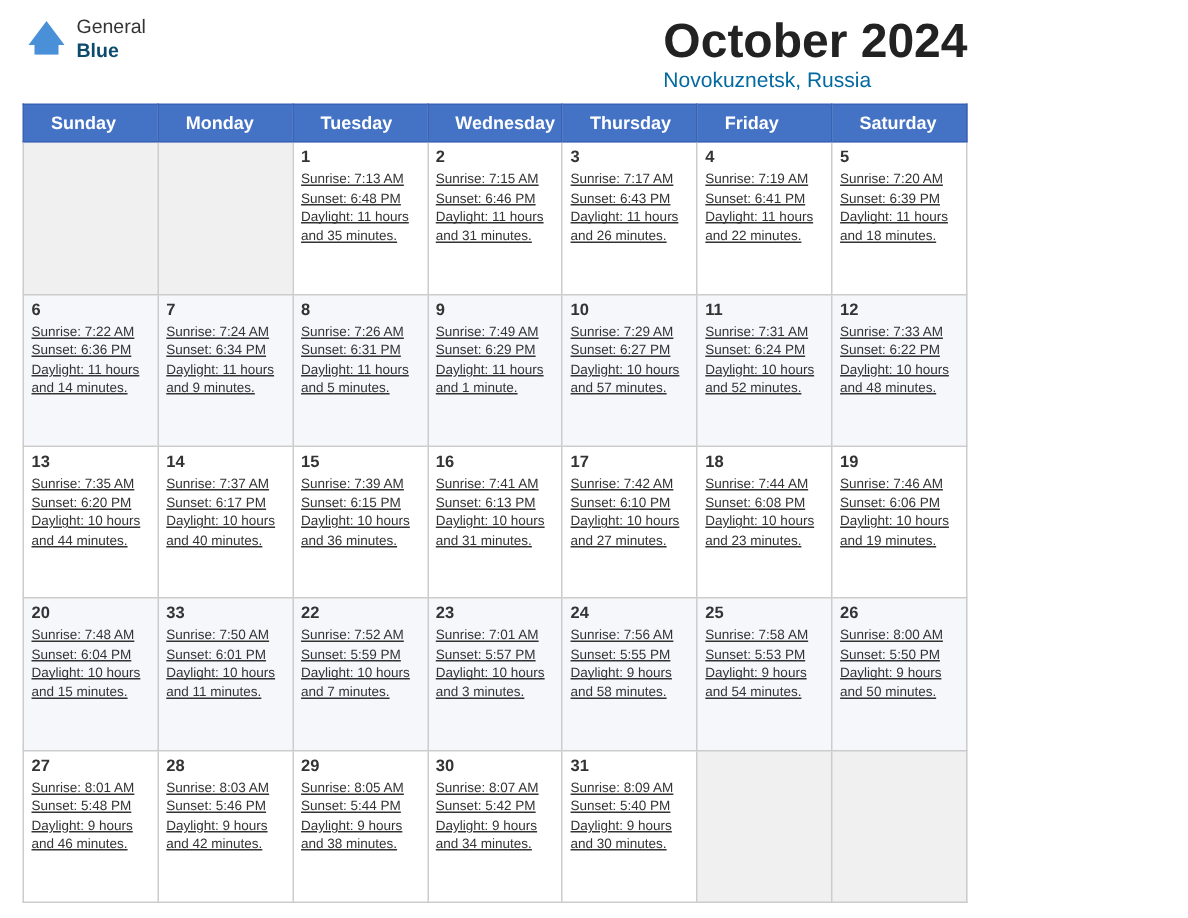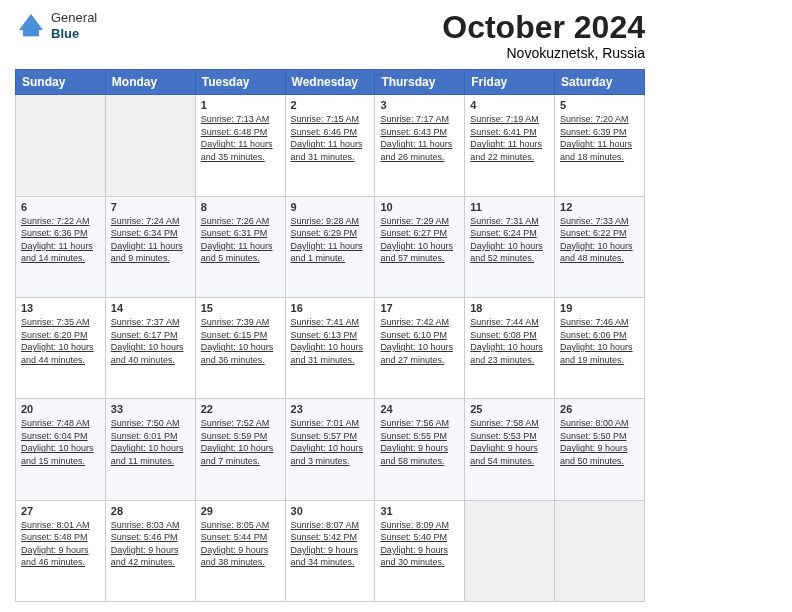--- a/index.html
+++ b/index.html
@@ -33,46 +33,46 @@
       color: #333;
       line-height: 1.2;
     }
     .logo-text .general { display: block; }
     .logo-text .blue { display: block; color: #0c4a6e; font-weight: bold; }
     .logo-icon {
       width: 32px;
       height: 32px;
     }
     .title-block {
-      text-align: right;
+      text-align: left;
     }
     .month-title {
       font-size: 32px;
       font-weight: bold;
       color: #222;
       line-height: 1.1;
     }
     .location {
       font-size: 14px;
-      color: #000000;
+      color: #0369a1;
     }
     .calendar {
       flex: 1;
       border: 1px solid #ccc;
       border-collapse: collapse;
       width: 100%;
       table-layout: fixed;
     }
     .calendar th {
       background-color: #4472c4;
       color: #fff;
       font-size: 12px;
       font-weight: bold;
       text-align: left;
-      padding: 5px 6px;
+      padding: 5px 18px;
       border: 1px solid #3a62b4;
     }
     .calendar td {
       border: 1px solid #ccc;
       vertical-align: top;
       padding: 4px 5px;
       font-size: 9.5px;
       color: #333;
       height: 88px;
     }
@@ -178,21 +178,21 @@
 Daylight: 11 hours and 9 minutes.</div>
           </td>
           <td>
             <span class="day-number">8</span>
             <div class="day-info">Sunrise: 7:26 AM
 Sunset: 6:31 PM
 Daylight: 11 hours and 5 minutes.</div>
           </td>
           <td>
             <span class="day-number">9</span>
-            <div class="day-info">Sunrise: 9:28 AM
+            <div class="day-info">Sunrise: 7:49 AM
 Sunset: 6:29 PM
 Daylight: 11 hours and 1 minute.</div>
           </td>
           <td>
             <span class="day-number">10</span>
             <div class="day-info">Sunrise: 7:29 AM
 Sunset: 6:27 PM
 Daylight: 10 hours and 57 minutes.</div>
           </td>
           <td>

